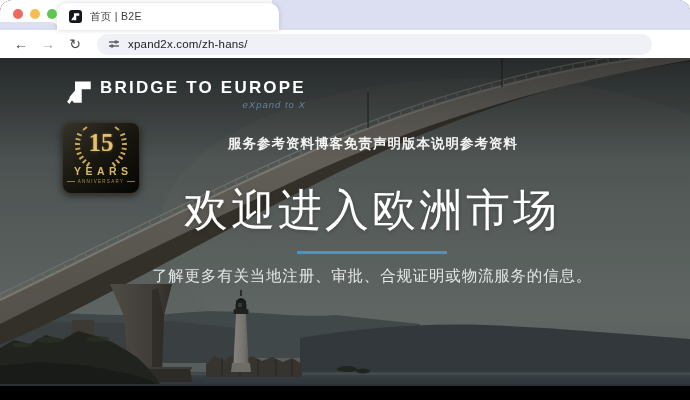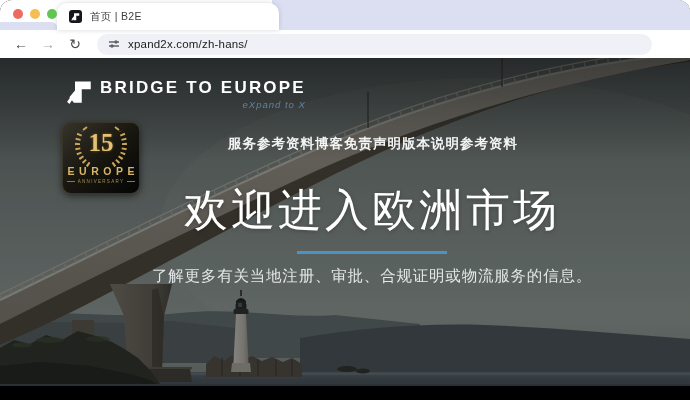--- a/index.html
+++ b/index.html
@@ -226,21 +226,21 @@
       <div class="badge-top">
         <svg width="76" height="44" viewBox="0 0 76 44" style="position:absolute;left:0;top:0;">
           <g fill="none" stroke="#c9a55a">
             <path d="M26,42 C15,35 11,22 18,8" stroke-width="5" stroke-dasharray="2 2.8"></path>
             <path d="M50,42 C61,35 65,22 58,8" stroke-width="5" stroke-dasharray="2 2.8"></path>
             <path d="M20,7 l4,-3 M56,7 l-4,-3" stroke-width="2"></path>
           </g>
         </svg>
         <div class="badge-num">15</div>
       </div>
-      <div class="badge-years">EUROPE</div>
+      <div class="badge-years">YEARS</div>
       <div class="badge-anniv">
         <span class="dash"></span>
         <span class="txt">ANNIVERSARY</span>
         <span class="dash"></span>
       </div>
     </div>
 
     <nav class="mainnav">
       <a>服务</a>
       <a>参考资料</a>

